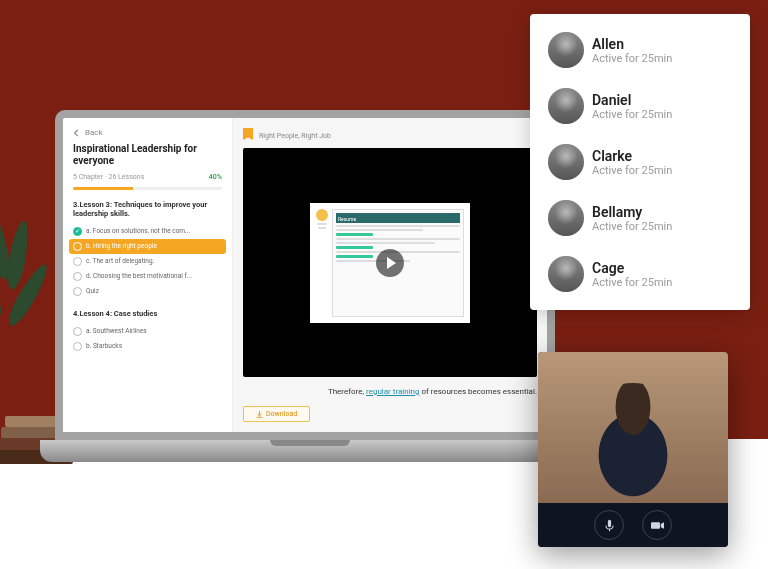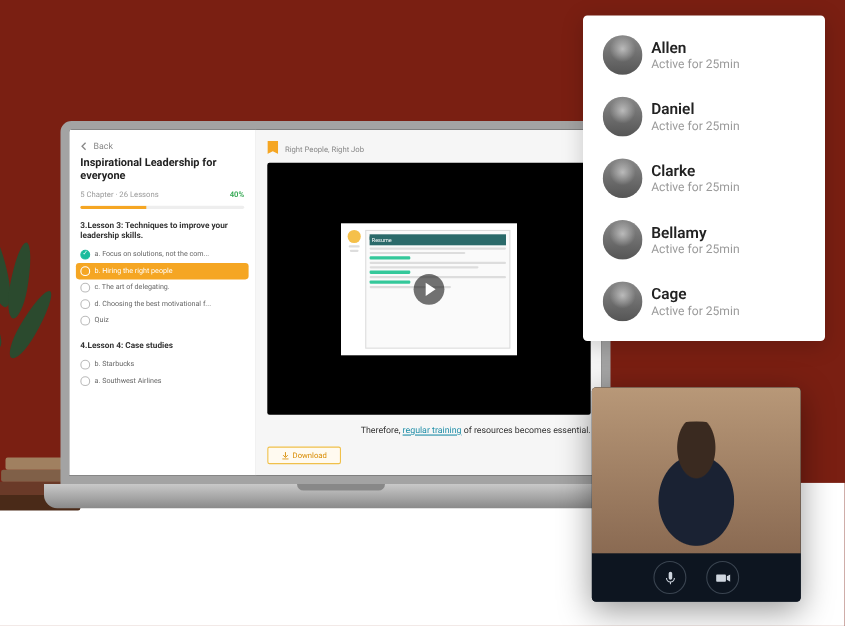--- a/index.html
+++ b/index.html
@@ -132,25 +132,25 @@
             </div>
             <div class="item">
               <span class="dot"></span>
               <span>Quiz</span>
             </div>
           </div>
         <div class="lesson-head">4.Lesson 4: Case studies</div>
         <div id="l4">
             <div class="item">
               <span class="dot"></span>
+              <span>a. Southwest Airlines</span>
+            </div>
+            <div class="item">
+              <span class="dot"></span>
               <span>b. Starbucks</span>
-            </div>
-            <div class="item">
-              <span class="dot"></span>
-              <span>a. Southwest Airlines</span>
             </div>
           </div>
       </div>
 
       <div class="main">
         <div class="crumb">
           <span class="bookmark"></span>
           <span>Right People, Right Job</span>
         </div>
         <div class="video">

